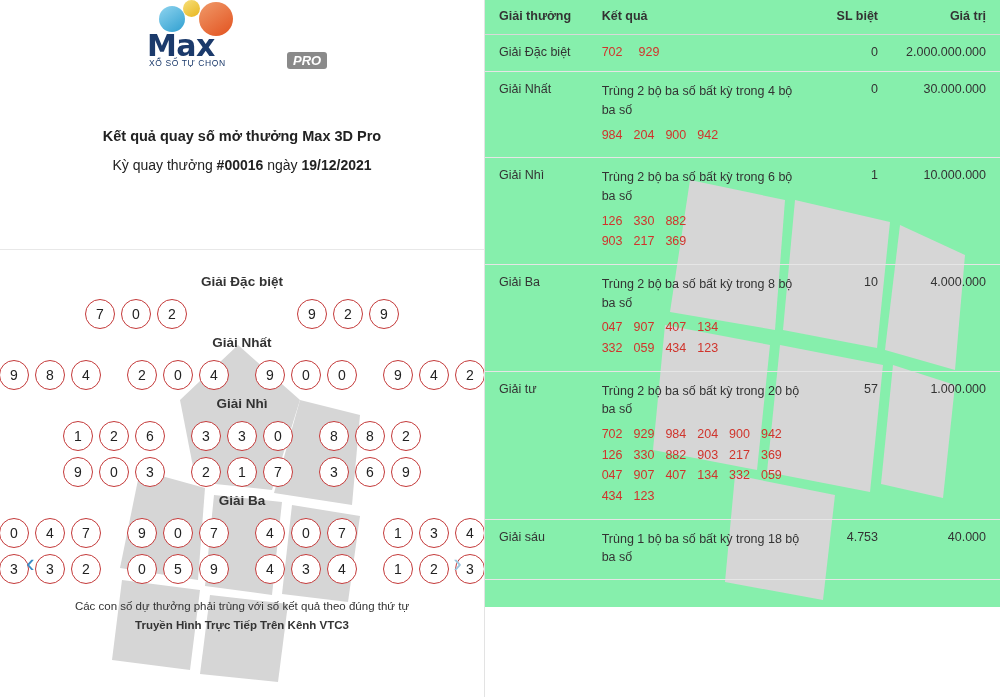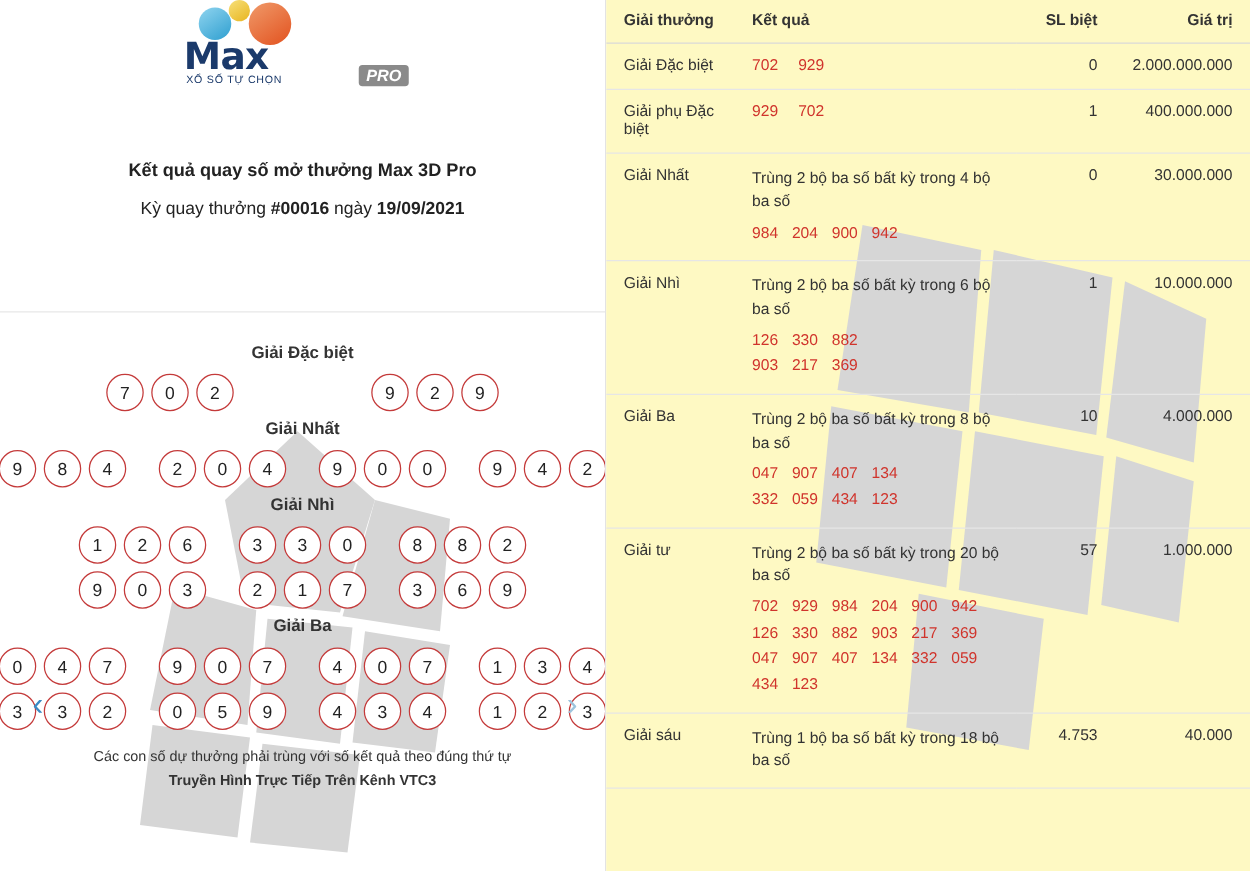--- a/index.html
+++ b/index.html
@@ -164,22 +164,22 @@
     font-size: 11.5px;
     color: #333;
     margin-top: 16px;
   }
   .footer-note .l2 { margin-top: 7px; font-weight: bold; }
 
   
   .right-panel {
     position: relative;
     width: 515px;
-    height: 697px;
-    background: #fef9c3;
+    height: 607px;
+    background: #86efac;
     overflow: hidden;
   }
   .right-shape {
     position: absolute;
     left: 0; top: 0;
     width: 515px; height: 697px;
     pointer-events: none;
     z-index: 0;
   }
   table.prize-table {
@@ -234,21 +234,21 @@
       <div class="logo-wrap">
         <div class="bubble b1"></div>
         <div class="bubble b2"></div>
         <div class="bubble b3"></div>
         <div class="logo-max">Max</div>
         <div class="logo-sub">XỔ SỐ TỰ CHỌN</div>
         <div class="logo-pro">PRO</div>
       </div>
       <div class="title-main">Kết quả quay số mở thưởng Max 3D Pro</div>
       <div class="title-sub">
-        <span>Kỳ quay thưởng </span><b>#00016</b><span> ngày </span><b>19/09/2021</b>
+        <span>Kỳ quay thưởng </span><b>#00016</b><span> ngày </span><b>19/12/2021</b>
       </div>
     </div>
 
     <div class="results">
       <svg class="shape-layer" viewBox="0 0 485 447">
         <path d="M238,95 L300,150 L272,240 L196,232 L180,150 Z" fill="#d6d6d6"></path>
         <path d="M300,150 L360,165 L352,255 L274,243 Z" fill="#d6d6d6"></path>
         <path d="M140,220 L205,238 L198,330 L120,318 Z" fill="#d6d6d6"></path>
         <path d="M214,245 L282,252 L272,345 L205,336 Z" fill="#d6d6d6"></path>
         <path d="M292,255 L360,266 L348,352 L282,344 Z" fill="#d6d6d6"></path>
@@ -412,30 +412,20 @@
           <td class="name">Giải Đặc biệt</td>
           <td class="result">
             <div class="inline-nums">
               <span>702</span><span>929</span>
             </div>
           </td>
           <td class="count num">0</td>
           <td class="value num">2.000.000.000</td>
         </tr>
 
-        <tr>
-          <td class="name">Giải phụ Đặc biệt</td>
-          <td class="result">
-            <div class="inline-nums">
-              <span>929</span><span>702</span>
-            </div>
-          </td>
-          <td class="count num">1</td>
-          <td class="value num">400.000.000</td>
-        </tr>
 
         <tr>
           <td class="name">Giải Nhất</td>
           <td class="result">
             <div class="desc">Trùng 2 bộ ba số bất kỳ trong 4 bộ ba số</div>
             <div class="nums">
               <span>984</span><span>204</span><span>900</span><span>942</span>
             </div>
           </td>
           <td class="count num">0</td>

